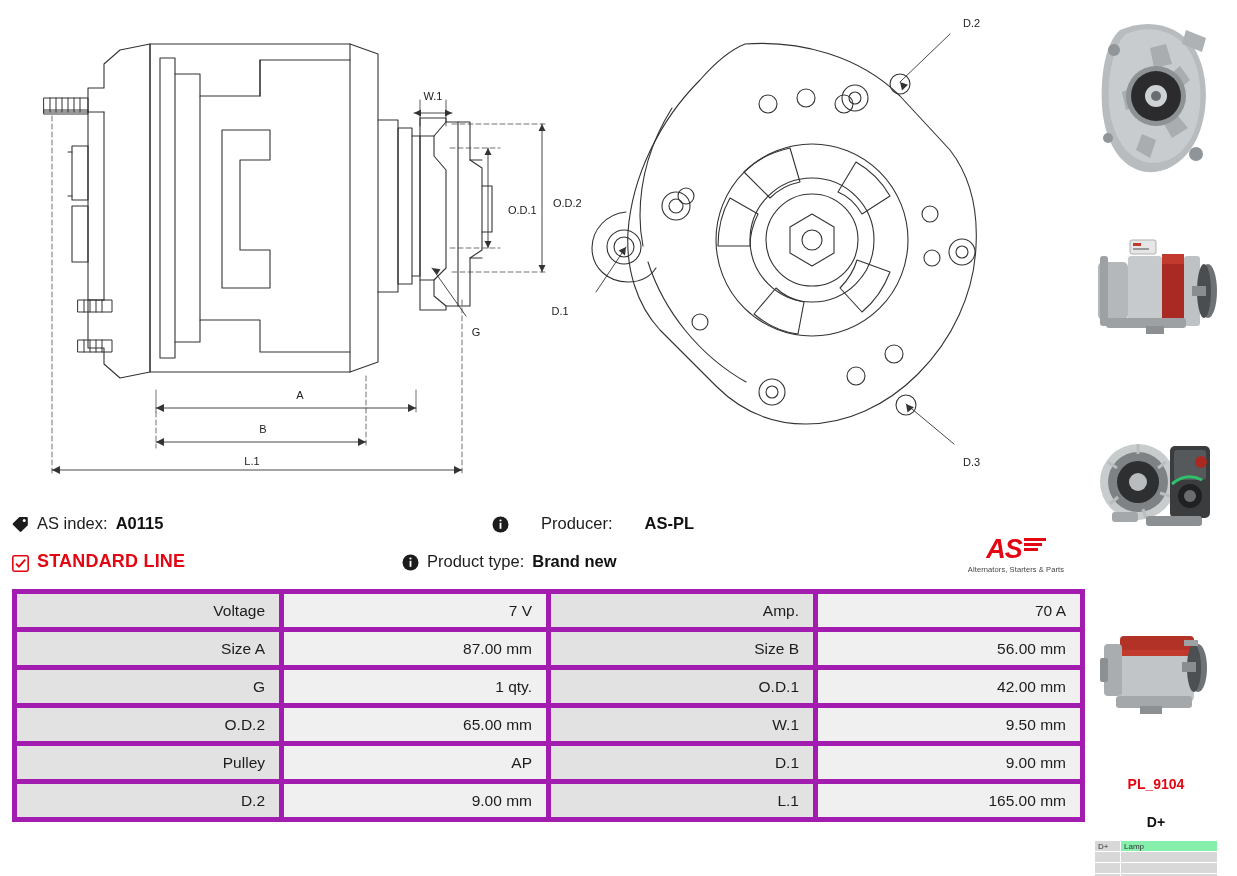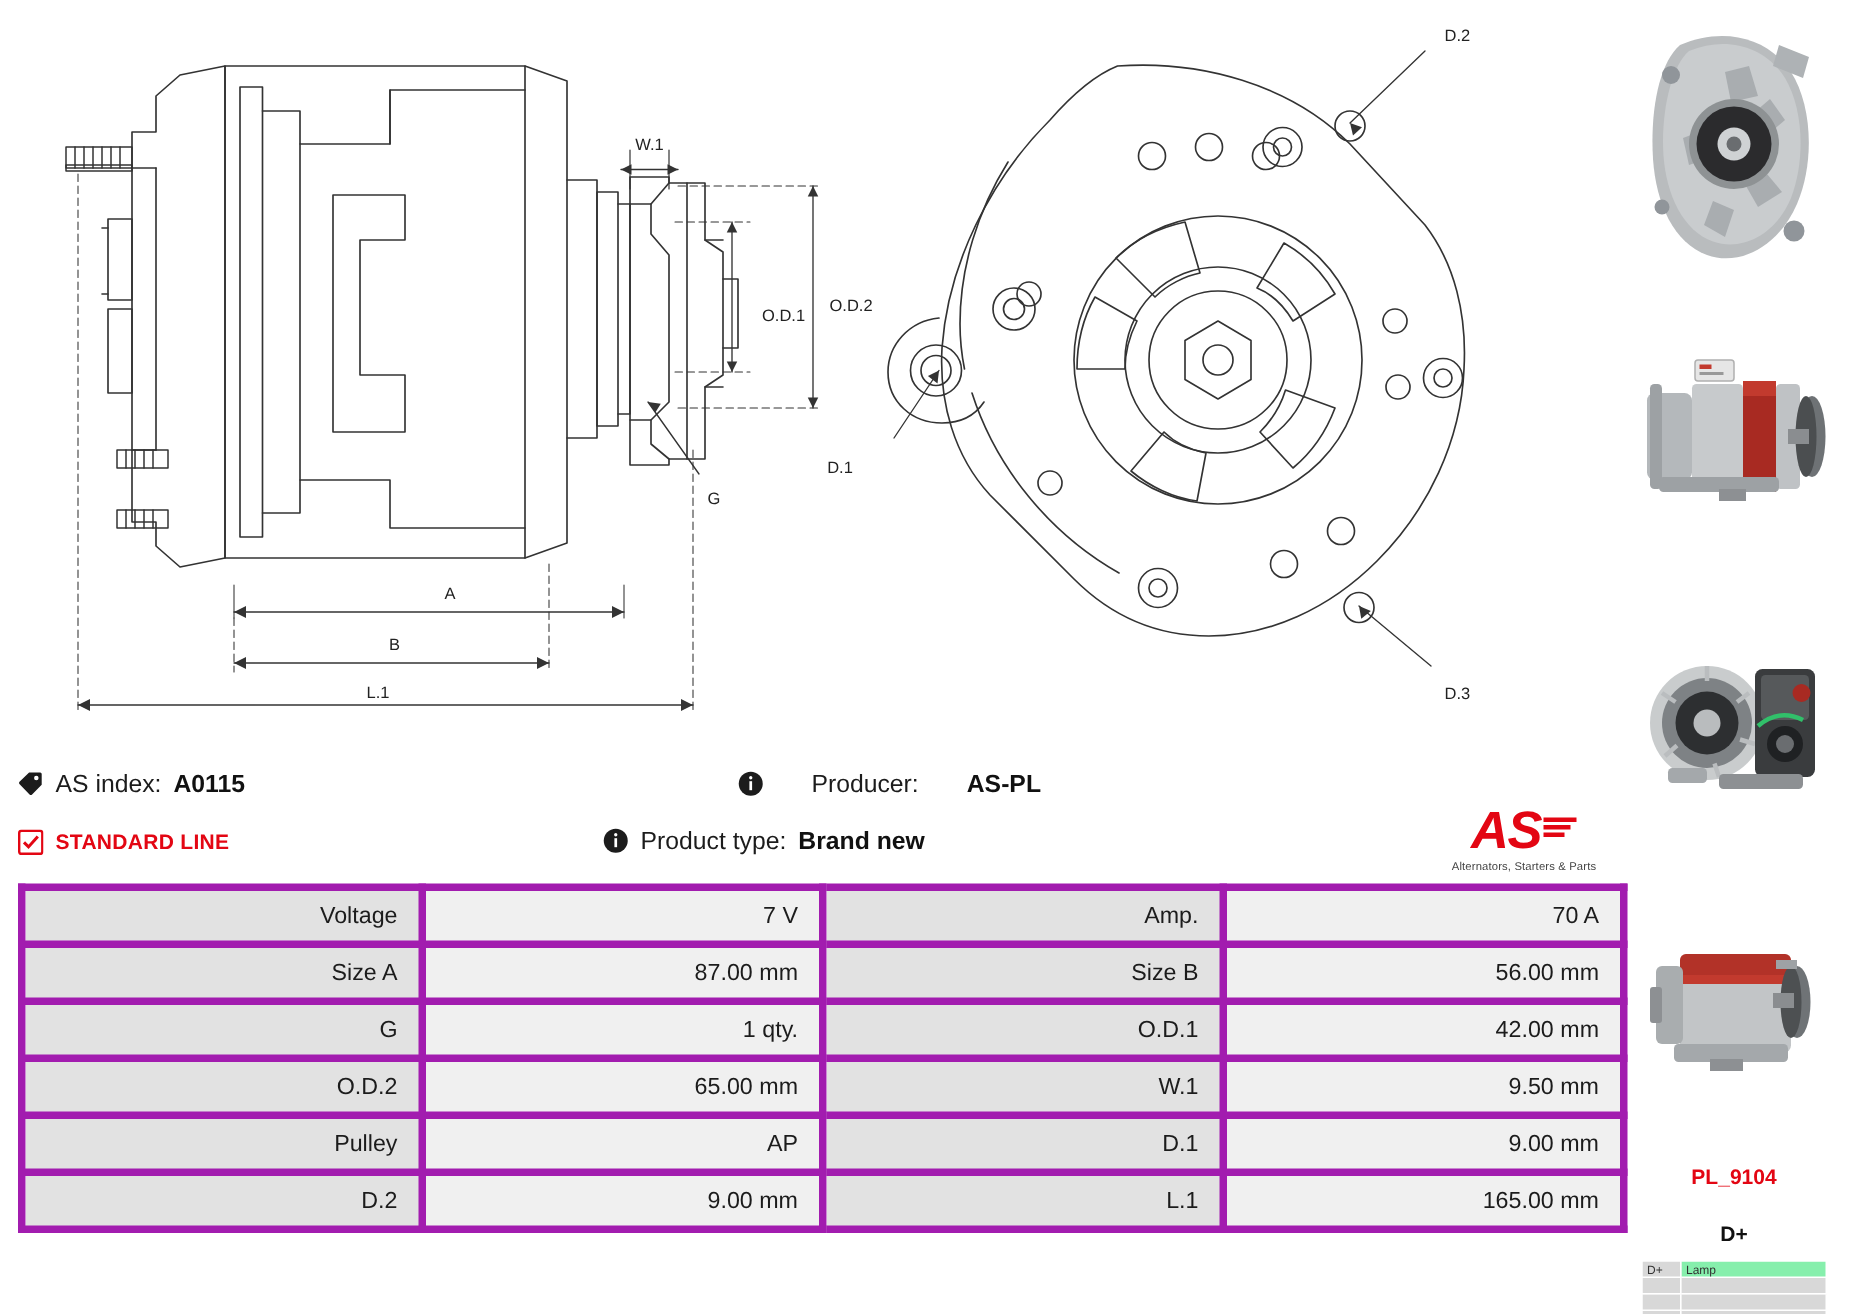--- a/index.html
+++ b/index.html
@@ -35,21 +35,21 @@
     left: 0; width: 1068px;
     height: 34px;
     display: flex;
     align-items: center;
   }
   .info-row.r1 { top: 6px; }
   .info-row.r2 { top: 44px; }
 
   .info-cell {
     display: flex;
-    align-items: flex-start;
+    align-items: flex-end;
     gap: 8px;
     font-size: 16.5px;
   }
   .info-cell.c1 { width: 390px; }
   .info-cell.c2 { width: 380px; }
   .info-cell.c3 { width: 298px; justify-content: flex-end; padding-right: 6px; gap: 32px;}
 
   .ic {
     display: inline-flex;
     align-items: center;
@@ -58,34 +58,34 @@
     flex: none;
   }
   .ic svg { display:block; }
 
   .lbl { color: #1c1c1c; }
   .val { font-weight: bold; color: #111; }
 
   .standard-line {
     color: #e30613;
     font-weight: bold;
-    font-size: 14px;
+    font-size: 18px;
     letter-spacing: 0.2px;
   }
   .chk { color:#e30613; font-size: 16px; line-height: 1; }
 
   
   .aspl-logo {
     position: absolute;
     right: 4px; top: 36px;
     width: 120px;
     text-align: center;
   }
   .aspl-mark {
-    font-size: 35px;
+    font-size: 27px;
     font-weight: bold;
     font-style: italic;
     color: #e30613;
     letter-spacing: -1px;
     line-height: 1;
     display: inline-block;
     position: relative;
   }
   .aspl-bars {
     display: inline-block;

